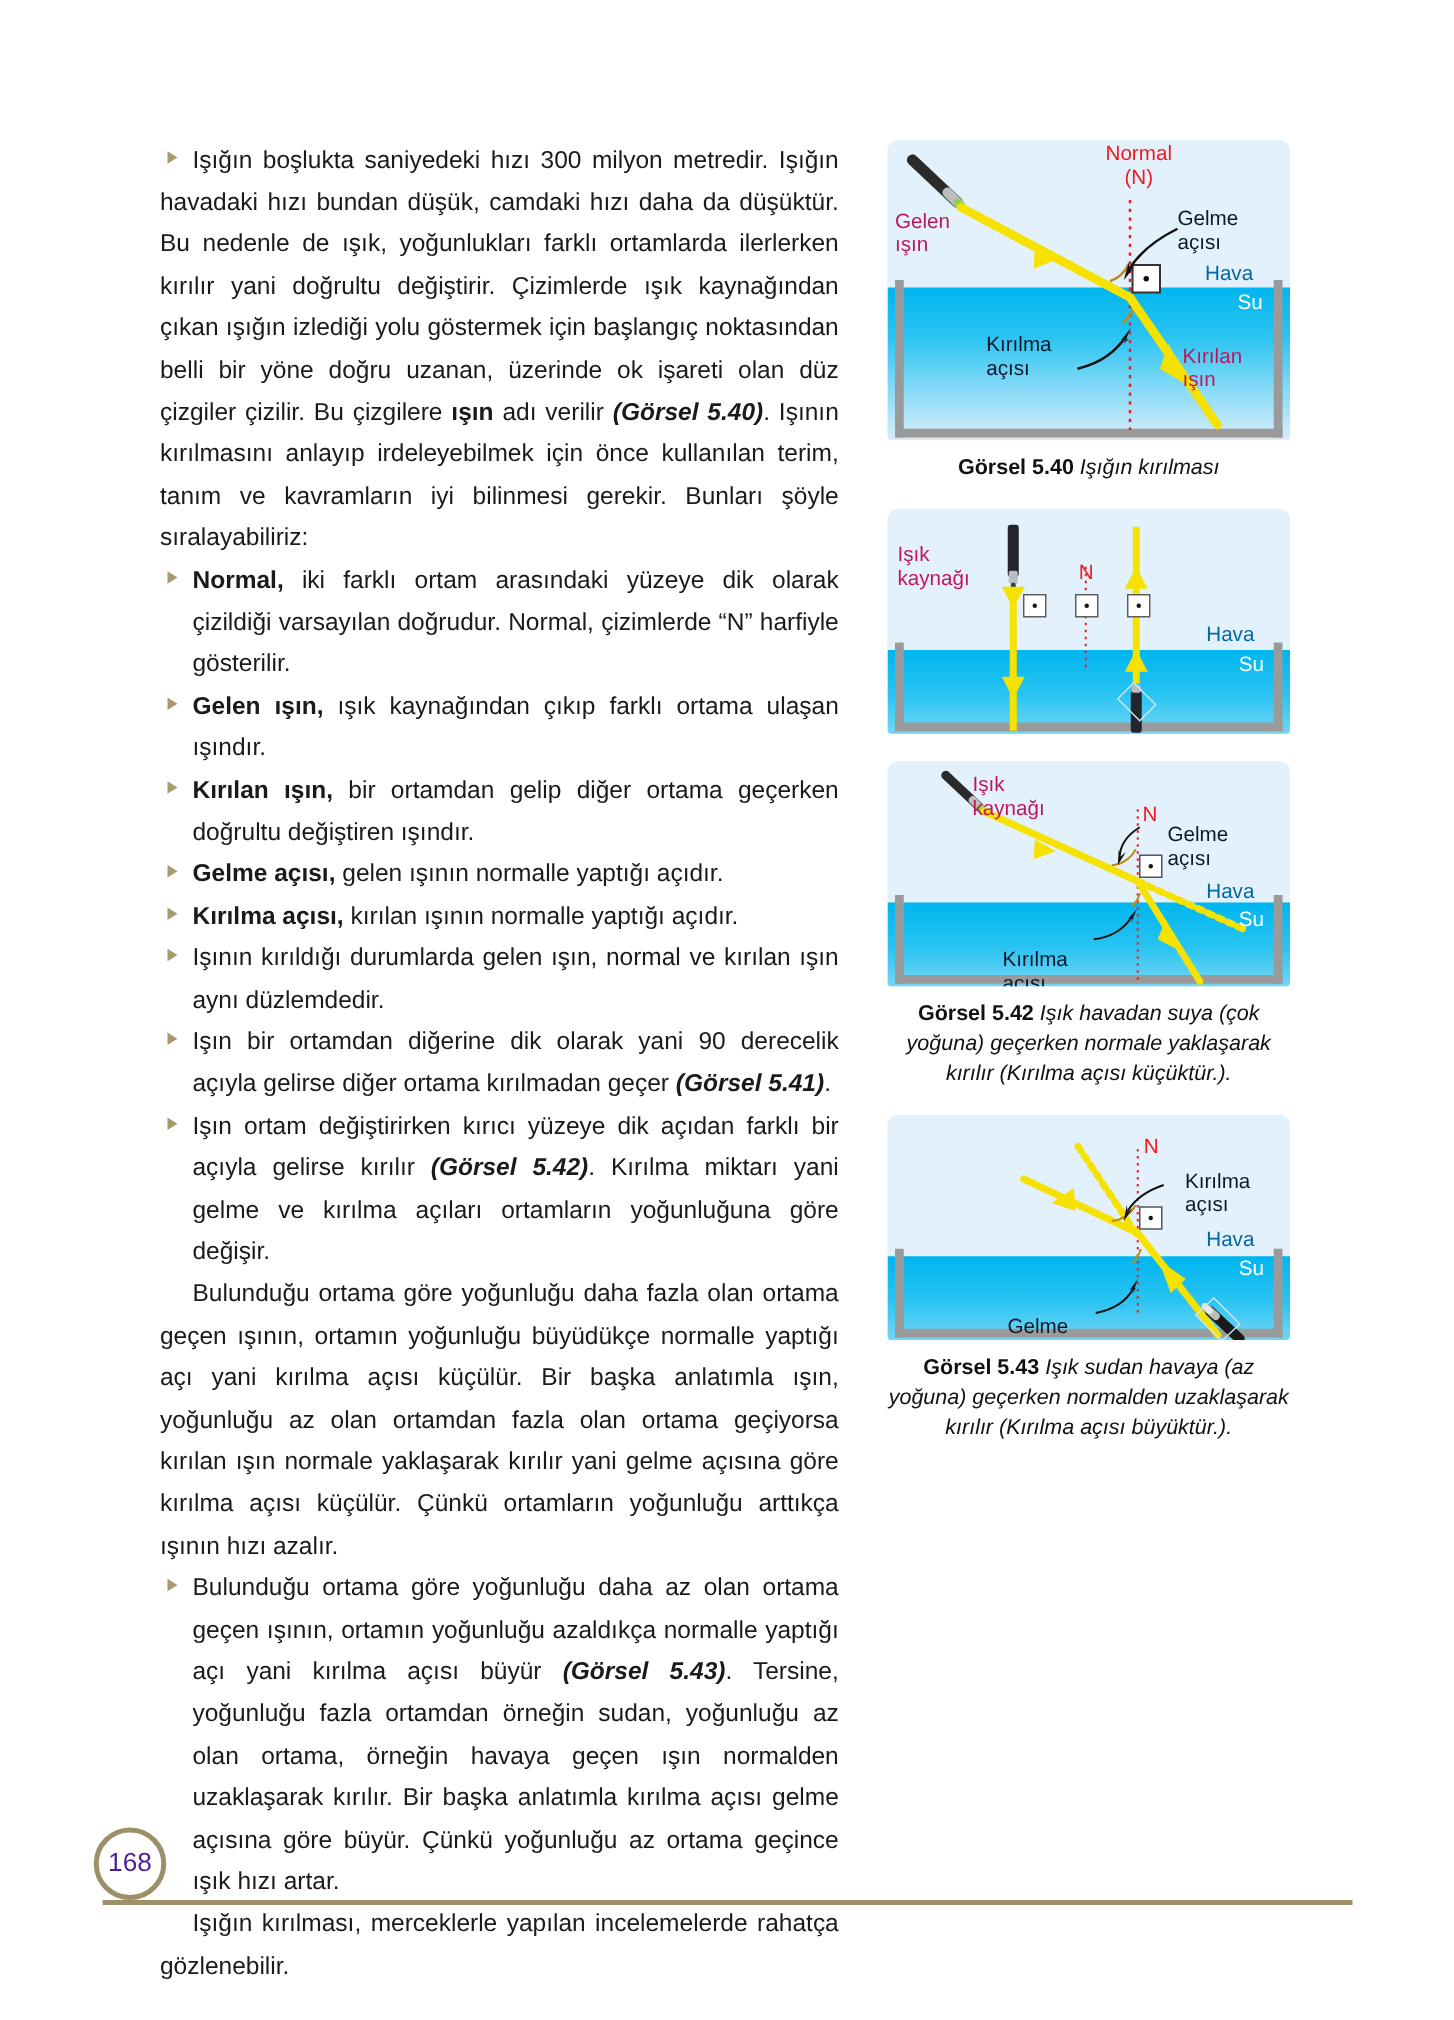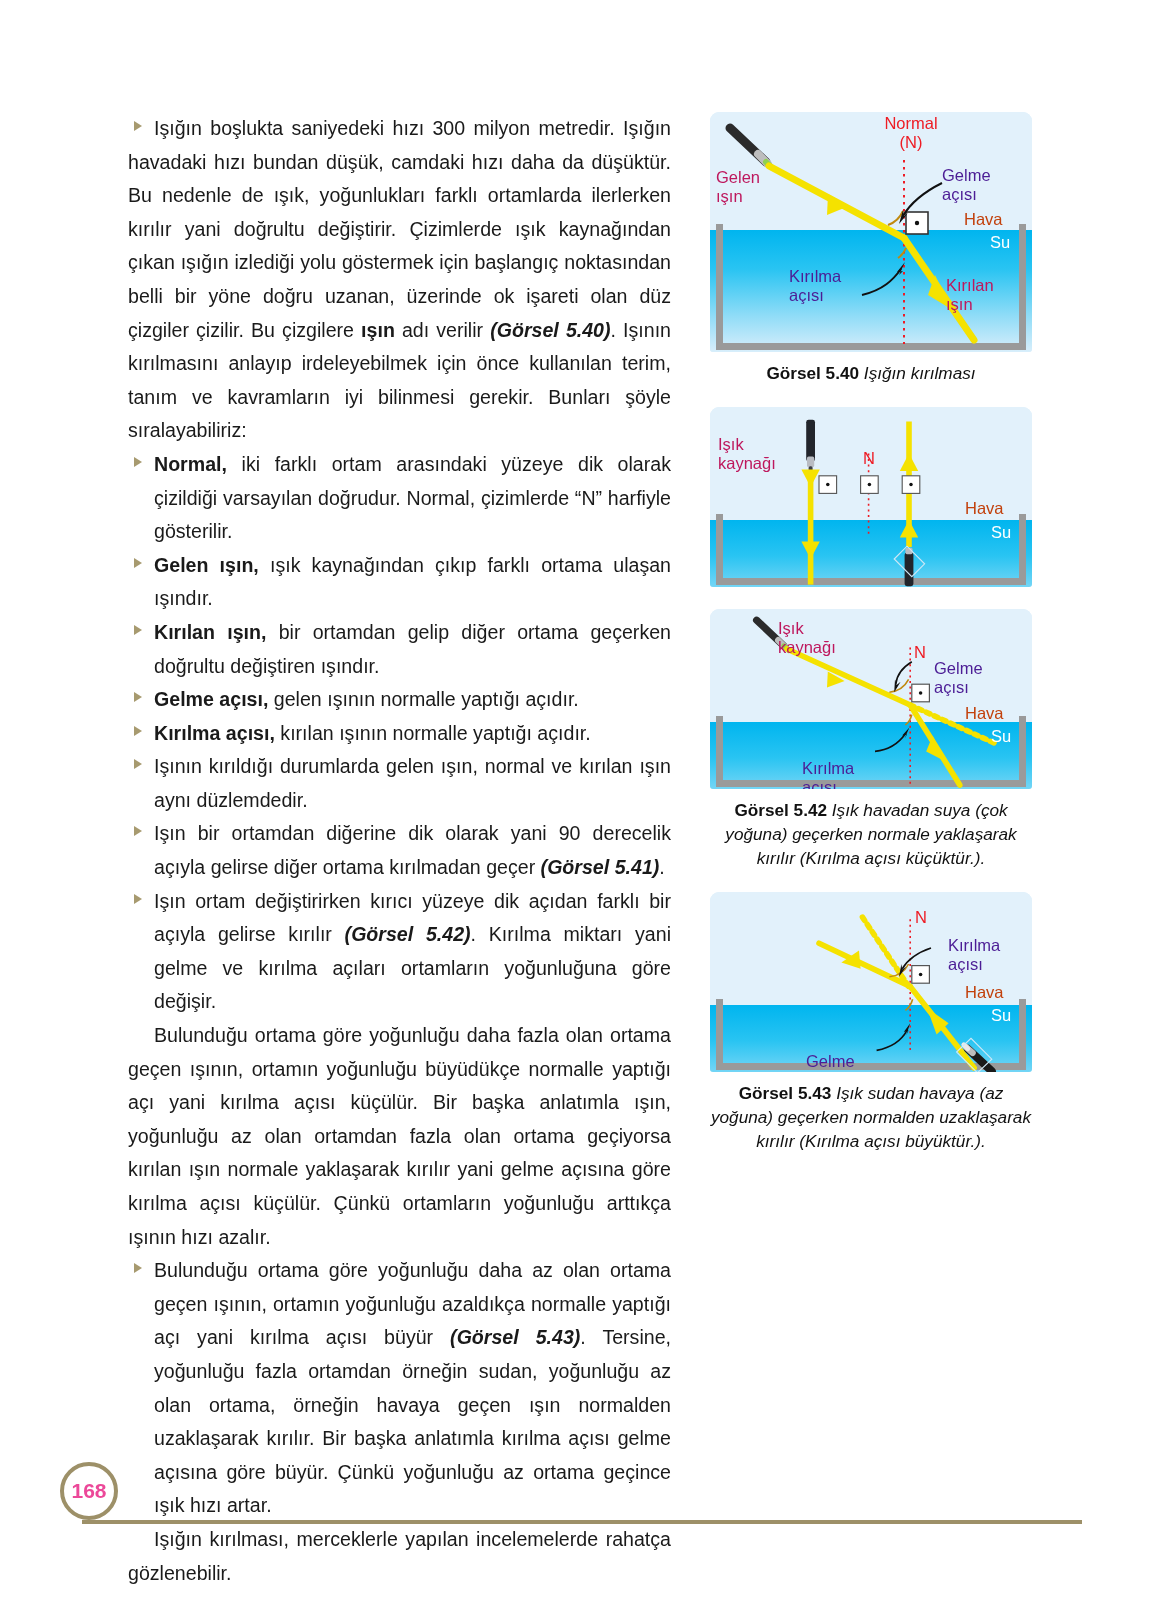--- a/index.html
+++ b/index.html
@@ -34,28 +34,28 @@
   }
   .para b{font-weight:bold;}
   .para i{font-style:italic;font-weight:bold;}
 
   
   .pagenum-wrap{
     position:absolute;left:60px;top:1462px;
     width:64px;height:64px;
   }
   .pagenum-circle{
-    position:absolute;left:0;top:0;
+    position:absolute;left:15px;top:0;
     width:58px;height:58px;
     border:4px solid #9d9068;
     border-radius:50%;
     background:#ffffff;
     box-sizing:border-box;
     display:flex;align-items:center;justify-content:center;
-    font-weight:bold;font-size:21px;color:#ec4899;
+    font-weight:normal;font-size:21px;color:#4c1d95;
   }
   .rule-left{
     position:absolute;left:82px;top:1520px;
     width:1000px;height:4px;background:#9d9068;
   }
 
   
   .fig-col{position:absolute;left:710px;top:112px;width:324px;}
   .figure{margin:0 0 0 0;}
   .fig-box{
@@ -80,23 +80,23 @@
     border-left:7px solid #9a9a9a;
     border-right:7px solid #9a9a9a;
     border-bottom:7px solid #9a9a9a;
     box-sizing:border-box;
     pointer-events:none;
   }
   .fig-svg{position:absolute;left:0;top:0;width:100%;height:100%;}
 
   .lbl{position:absolute;font-size:16.5px;line-height:19px;white-space:pre-line;}
   .lbl.teal{color:#be185d;font-weight:normal;}
-  .lbl.gold{color:#4c1d95;}
+  .lbl.gold{color:#0f172a;}
   .lbl.red{color:#ee1c24;text-align:center;}
-  .lbl.black{color:#c2410c;}
+  .lbl.black{color:#0369a1;}
   .lbl.white{color:#ffffff;}
 
   .caption{
     width:322px;
     margin-top:9px;
     text-align:center;
     font-size:17.2px;
     line-height:24px;
     font-style:italic;
     color:#111111;

